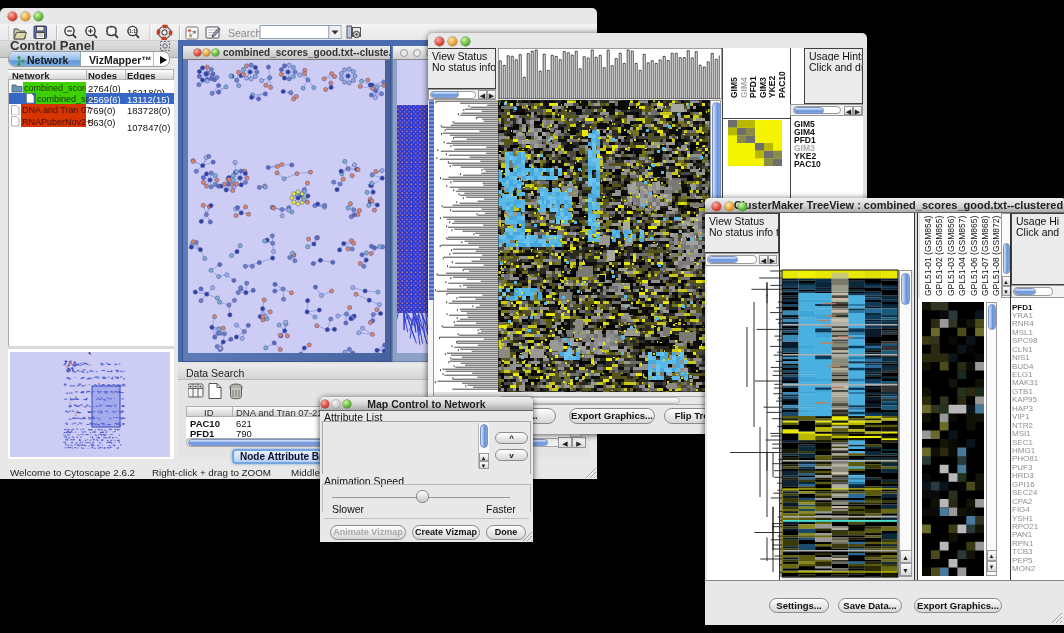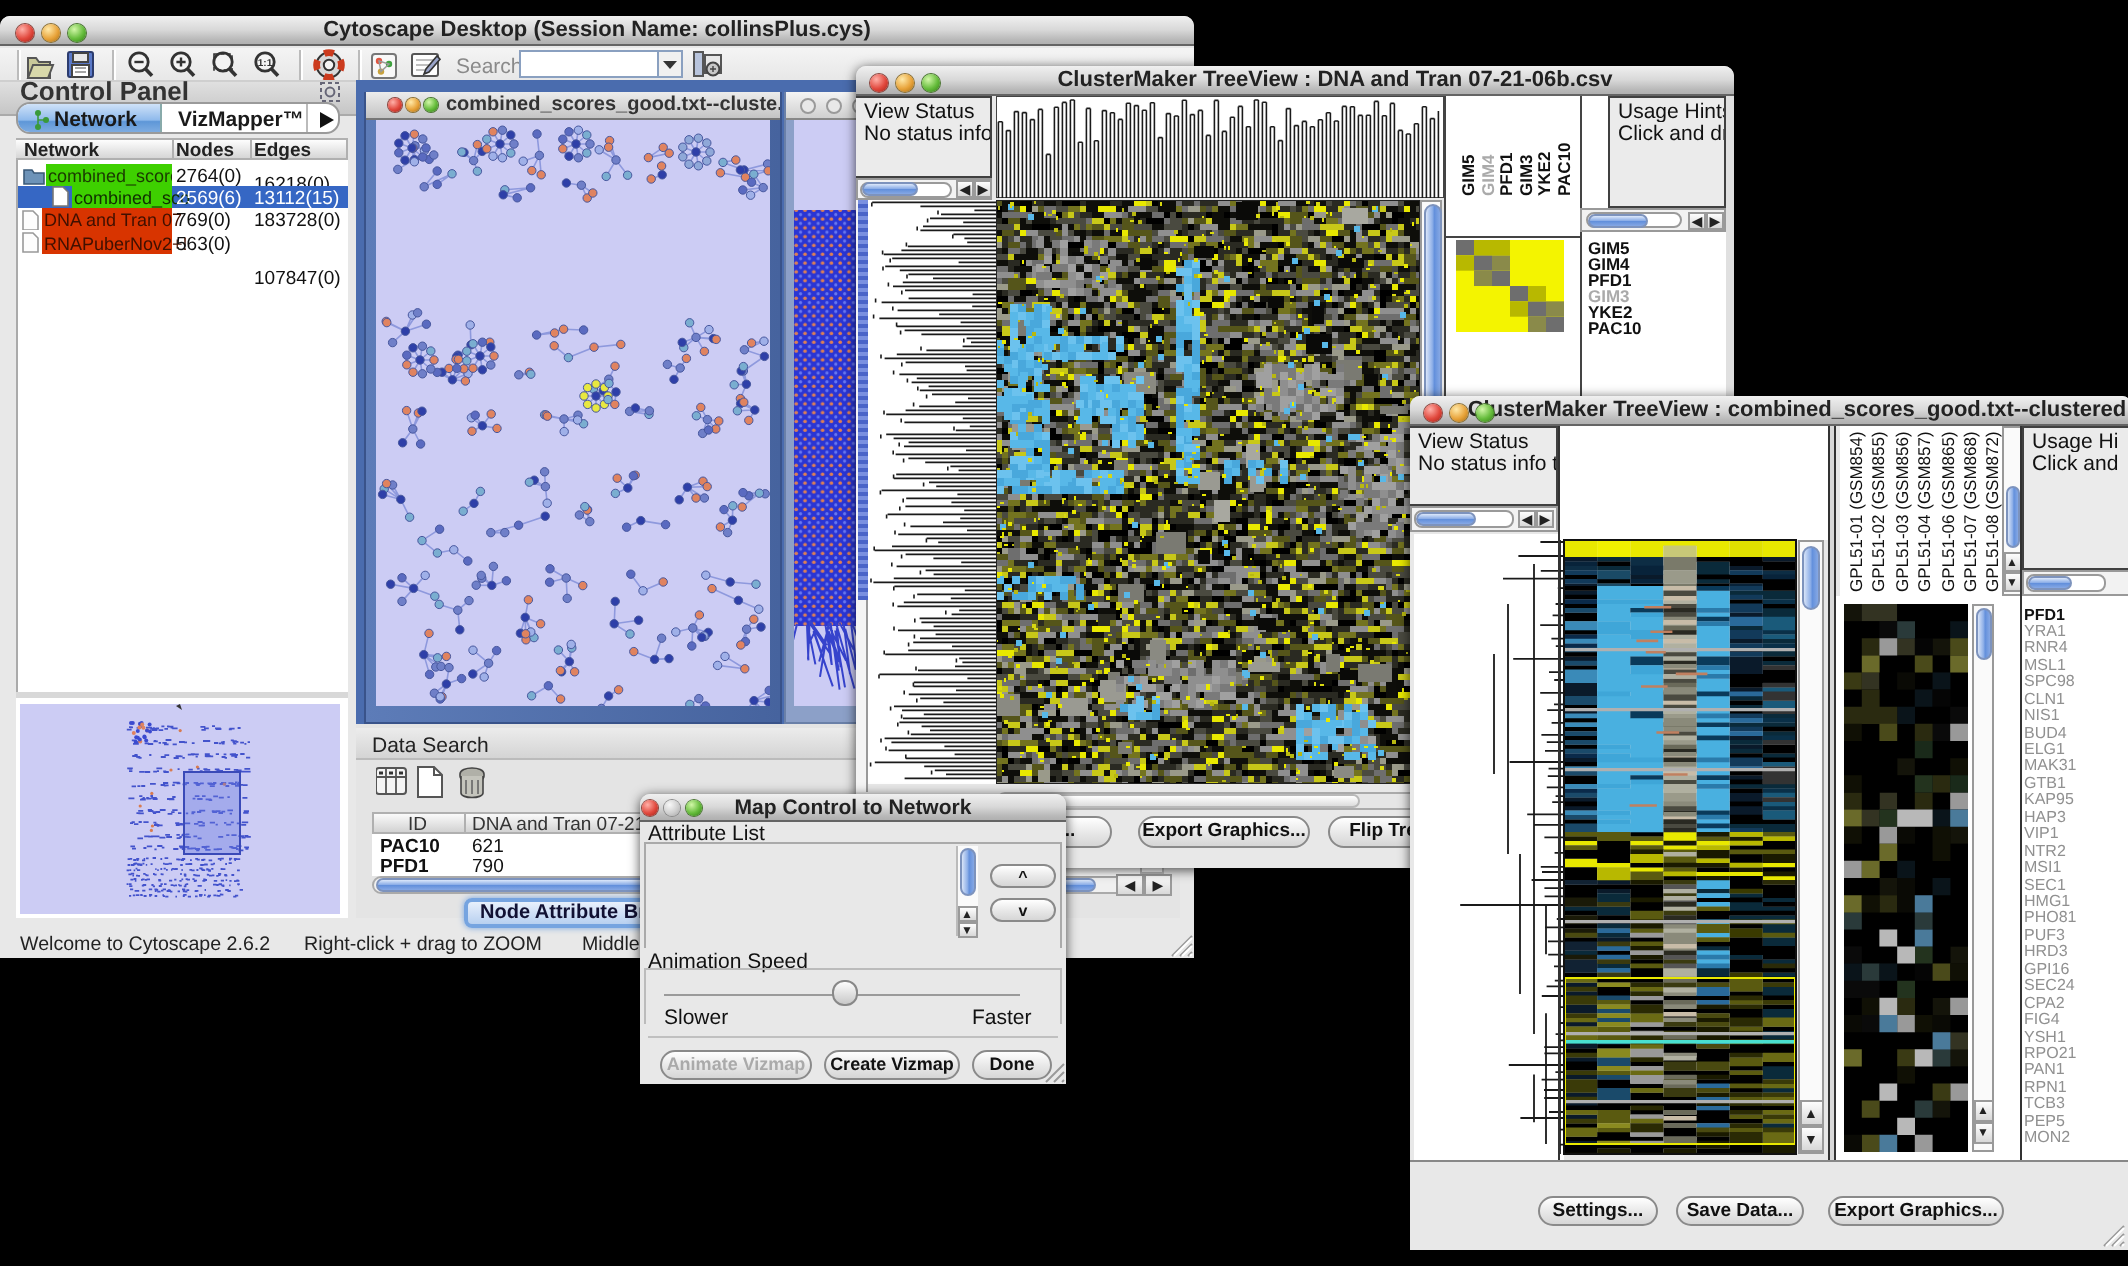--- a/index.html
+++ b/index.html
@@ -24,21 +24,20 @@
  font-size:7px;color:#222;text-align:center}
 .btn{position:absolute;height:17px;border-radius:9px;
  background:linear-gradient(#ffffff,#e9e9e9 50%,#d6d6d6);border:1px solid #8a8a8a;
  font-size:9.5px;font-weight:bold;color:#111;text-align:center;line-height:15px;
  white-space:nowrap;overflow:hidden;font-family:"Liberation Sans",sans-serif}
 .vthumb{position:absolute;left:1px;width:9px;border-radius:5px;
  background:linear-gradient(90deg,#d8e4f8,#8fb0e8 45%,#6390dc 60%,#86a8e4);border:1px solid #7d93bd}
 .glbl{position:absolute;font-size:8px;color:#9a9a9a;line-height:8.44px;white-space:pre}
 </style></head><body>
 <div class="win" style="left:0px;top:8px;width:597px;height:471px">
-    <div class="tbar">Cytoscape Desktop (Session Name: collinsPlus.cys)</div>
     <div class="lt r" style="left:8px;top:3.5px;width:9px;height:9px"></div>
     <div class="lt y" style="left:21px;top:3.5px;width:9px;height:9px"></div>
     <div class="lt g" style="left:34px;top:3.5px;width:9px;height:9px"></div>
     <div class="abs" style="left:0;top:16px;width:597px;height:24px;background:linear-gradient(#f4f4f4,#e2e2e2);border-bottom:1px solid #b4b4b4"></div>
     <svg class="abs" style="left:0px;top:16px" width="597" height="24" viewBox="0 0 597 24">
       <path stroke="#bbb" d="M9 1v15"></path>
       <path stroke="#fff" d="M10 1v15"></path>
       <path stroke="#bbb" d="M56.5 1v15"></path>
       <path stroke="#fff" d="M57.5 1v15"></path>
       <path stroke="#bbb" d="M150 1v15"></path>
@@ -152,21 +151,21 @@
     </svg>
     <div class="abs" style="left:22px;top:97.30000000000001px;font-size:9px;color:#401000">DNA and Tran 07</div>
     <div class="abs" style="left:88px;top:97.30000000000001px;font-size:9.5px;color:#111">769(0)</div>
     <div class="abs" style="left:127px;top:97.30000000000001px;font-size:9.5px;color:#111">183728(0)</div>
     <div class="abs" style="left:21px;top:107.70000000000002px;width:65px;height:11.4px;background:#d83400"></div>
     <svg class="abs" style="left:10px;top:108.20000000000002px" width="10" height="10.5" viewBox="0 0 10 10.5">
       <path d="M1.5 0.5h5l2.5 2.5v7h-7.5z" fill="#fdfdfd" stroke="#999" stroke-width=".8"></path>
     </svg>
     <div class="abs" style="left:22px;top:108.70000000000002px;font-size:9px;color:#401000">RNAPuberNov2+!</div>
     <div class="abs" style="left:88px;top:108.70000000000002px;font-size:9.5px;color:#111">563(0)</div>
-    <div class="abs" style="left:127px;top:126px;font-size:9.5px;color:#111">107847(0)</div>
+    <div class="abs" style="left:127px;top:114px;font-size:9.5px;color:#111">107847(0)</div>
     <div class="abs" style="left:8px;top:338px;width:166px;height:3px;background:#d8d8d8"></div>
     <div class="abs" style="left:8px;top:341px;width:166px;height:110px;background:#fff"></div>
     <div class="abs" style="left:10px;top:344px;width:160px;height:105px;background:#ccccf4"></div>
     <svg class="abs" style="left:8px;top:341px" width="166" height="110" viewBox="0 0 166 110">
       <path stroke="#4353cc" stroke-width="0.9" d="M56.5 14.6h1.4M99.9 15.5h2.8M60.3 14.9h1.1M68.3 15.1h1.1M67.1 15.4h2.1M68.4 15.3h2.6M55.4 15.8h2.4M75.8 14.3h2.9M75.5 14.2h1.2M106.7 15.3h2.6M99.5 15.2h2.9M78.1 15.2h2.7M92.7 15.9h2.2M98.0 14.1h1.5M72.7 14.2h1.5M61.2 14.6h2.3M77.3 14.8h1.4M71.3 16.1h2.3M92.2 14.4h2.5M65.0 14.8h3.0M94.0 15.2h2.4M106.4 15.7h1.5M57.0 14.7h1.5M67.9 16.1h2.8M74.2 15.4h1.8M110.8 15.0h1.5M70.0 15.2h1.5M109.8 21.9h1.4M115.8 22.1h1.2M57.9 21.2h2.3M103.3 21.9h1.1M78.3 23.2h2.1M114.2 22.9h1.0M99.0 22.5h2.1M71.3 22.4h1.2M81.5 22.0h2.9M108.4 21.6h2.0M65.9 23.0h2.7M73.2 22.4h2.2M64.3 22.7h2.1M102.5 22.2h1.0M74.8 21.0h2.9M108.6 22.8h1.6M58.5 22.9h2.9M60.2 22.1h1.1M101.4 22.7h1.3M84.0 22.2h1.5M108.2 21.9h1.4M87.9 22.6h1.4M74.0 23.2h2.3M81.7 22.1h1.2M68.7 21.7h2.2M69.0 21.5h1.1M93.5 21.5h2.8M107.4 21.2h1.5M95.8 21.5h1.3M112.1 22.3h1.9M102.9 22.8h1.4M60.9 21.9h1.8M107.7 28.1h2.3M94.4 28.1h2.5M103.8 28.2h1.4M87.7 28.3h1.4M83.2 29.9h1.2M104.3 29.9h1.2M94.8 29.2h1.0M60.7 29.7h1.5M79.8 29.1h2.7M110.0 28.4h1.0M78.8 30.0h2.6M72.4 29.5h2.5M102.8 29.5h2.0M66.6 28.5h1.1M99.9 28.1h1.6M58.1 29.0h2.8M87.4 28.1h2.0M106.9 28.2h1.1M107.6 28.9h2.9M89.8 29.3h1.1M60.0 29.4h2.1M74.3 28.6h2.3M74.2 28.6h1.3M94.4 29.0h2.9M112.1 28.0h2.2M89.3 28.2h2.1M85.9 28.3h1.7M59.2 28.5h1.6M81.7 29.2h1.6M115.0 29.8h2.1M95.7 29.2h2.9M61.3 29.9h1.5M109.3 29.6h1.3M91.9 36.6h1.4M93.7 35.6h2.0M110.2 36.9h1.2M80.8 35.6h1.0M102.0 36.4h1.5M100.2 36.2h1.9M55.6 35.2h2.8M110.1 36.2h2.7M90.5 35.3h1.3M73.8 37.0h2.6M107.5 37.0h1.4M70.2 35.2h2.6M108.9 35.9h2.2M64.4 37.0h2.7M114.5 36.8h2.8M56.5 36.6h1.7M111.8 36.8h2.7M104.5 35.6h2.6M61.6 36.9h2.7M68.6 36.8h1.9M73.6 36.7h1.5M56.4 35.4h1.7M107.7 37.1h1.6M94.1 35.9h3.0M87.7 37.1h1.2M114.2 35.4h2.9M71.2 35.2h1.9M99.4 35.7h2.2M86.2 35.8h2.2M70.5 36.6h1.0M96.9 44.1h2.5M67.0 42.9h2.9M111.2 43.4h2.3M62.6 44.0h2.0M95.7 42.7h2.4M88.8 42.4h2.3M78.1 43.6h1.3M89.7 42.9h2.7M73.5 42.5h2.6M92.0 42.7h1.9M96.2 43.1h2.6M113.5 43.6h2.3M72.3 43.5h2.2M60.7 44.1h1.5M73.9 43.8h1.3M57.8 44.2h2.2M101.9 43.0h2.8M90.1 43.6h1.8M79.4 42.3h2.4M109.5 43.9h2.8M102.5 42.5h2.6M97.5 43.0h2.1M111.0 42.3h1.3M83.3 43.2h2.1M74.4 43.7h1.9M104.7 44.0h1.9M110.3 43.0h1.3M107.6 43.0h2.5M106.2 42.6h2.6M84.6 42.5h1.9M98.5 42.5h1.7M109.5 42.2h1.3M78.4 42.3h1.4M80.3 42.7h1.9M67.6 49.9h2.8M90.6 50.5h2.7M101.7 49.8h1.0M76.5 50.7h2.7M113.2 49.9h2.5M88.3 50.3h1.4M68.4 50.0h1.1M75.5 50.5h1.8M65.1 50.0h1.3M93.0 49.1h1.8M89.4 49.1h2.3M63.3 50.0h1.1M78.1 49.5h1.7M101.4 49.8h2.5M105.7 49.6h1.2M56.2 50.2h3.0M76.3 50.4h2.6M94.8 50.7h2.9M67.2 49.0h1.3M62.7 50.5h2.1M68.3 50.5h2.5M65.2 50.3h2.5M62.0 50.8h2.9M61.6 49.1h1.6M96.3 51.1h1.8M98.6 49.2h2.4M61.2 57.7h2.7M91.6 56.3h3.0M102.7 56.8h1.9M77.6 57.1h1.7M106.8 57.8h1.2M113.6 57.4h2.7M98.1 57.0h2.5M113.9 56.6h2.6M87.8 57.1h1.9M99.6 56.6h2.7M105.7 56.2h2.8M69.9 57.0h2.2M78.1 56.1h2.7M66.1 56.5h2.6M75.8 57.9h2.4M71.9 56.0h2.9M60.2 57.6h2.0M101.2 57.5h2.3M84.9 57.7h1.2M68.5 57.5h1.6M90.5 57.0h2.1M81.0 57.6h1.7M97.9 56.6h1.5M62.4 56.4h1.2M87.7 57.7h1.4M68.2 57.1h2.4M114.6 57.2h1.6M61.1 56.4h1.5M65.9 56.0h2.1M57.8 62.1h1.6M112.6 63.4h2.5M61.3 62.0h1.6M84.2 62.7h2.9M70.4 63.9h1.2M59.0 63.1h2.2M96.9 62.3h2.6M112.9 62.2h1.5M89.0 62.9h2.2M92.7 63.7h1.8M110.4 62.7h2.2M81.2 63.3h1.1M113.6 62.2h2.5M93.2 62.6h1.2M69.6 63.2h1.3M79.9 63.5h1.9M57.0 62.6h1.6M107.4 62.2h1.5M71.1 63.7h2.2M104.0 62.4h1.2M68.7 62.3h1.5M63.7 62.1h2.6M91.3 63.8h2.8M81.8 63.0h1.6M79.6 62.6h2.1M81.7 63.3h2.8M99.8 63.3h1.1M69.0 63.5h2.7M90.8 62.0h2.5M105.1 63.3h2.5M83.7 69.4h2.8M66.1 69.3h2.3M85.0 68.2h1.7M75.3 69.5h2.7M75.1 69.5h1.6M112.7 69.8h2.1M82.7 68.7h1.6M114.2 68.9h2.0M115.3 69.4h2.1M80.2 68.4h1.7M101.1 69.4h2.5M67.4 69.2h2.9M81.7 69.5h1.2M114.4 69.3h1.5M64.7 69.2h2.1M60.7 70.2h2.8M83.1 68.3h2.7M85.4 69.6h2.0M71.7 69.8h3.0M69.9 69.2h1.8M111.2 69.1h2.8M107.7 68.6h2.6M80.3 70.1h2.0M105.1 68.6h1.6M90.8 70.2h2.0M64.1 69.2h1.7M88.7 69.2h1.9M74.6 68.4h2.4M69.2 75.7h1.1M100.4 75.6h2.6M78.6 75.5h2.6M114.8 75.1h1.1M85.6 75.3h2.7M108.3 75.0h2.1M82.9 75.6h1.8M94.9 74.3h1.9M114.1 74.7h2.4M94.6 75.9h2.7M107.4 74.8h1.6M98.8 75.7h2.7M57.2 74.2h2.3M111.2 76.2h2.5M81.5 74.2h2.3M108.2 75.0h2.4M110.1 74.1h2.6M72.9 74.8h1.3M87.4 75.2h2.6M65.4 74.2h2.7M92.8 74.5h2.8M63.7 75.0h1.5M70.6 74.0h2.6M110.0 75.5h1.3M81.9 74.8h2.2M94.0 74.9h1.5M106.6 74.4h1.8M84.5 74.5h2.1M90.1 76.2h1.6M114.7 75.4h1.5M89.5 75.5h2.5M58.0 75.3h2.0M106.5 80.3h1.6M89.6 80.4h1.4M90.4 80.8h1.5M92.6 81.0h1.4M106.5 80.8h1.0M80.1 80.7h1.5M60.1 80.4h1.5M65.0 80.2h1.3M110.4 80.6h1.7M102.3 80.3h1.6M82.5 81.0h1.5M74.3 80.1h1.8M63.0 81.2h1.6M96.3 81.2h1.8M100.9 80.4h1.6M55.8 80.6h1.2M93.4 80.8h1.3M101.9 81.1h0.8M68.3 80.0h1.7M87.0 81.1h0.9M58.6 81.0h1.7M72.2 80.5h0.9M108.9 80.4h1.2M60.5 81.1h0.8M80.9 80.8h1.5M108.9 80.5h1.5M63.8 80.5h0.8M82.9 80.5h1.7M56.9 80.4h1.2M109.2 81.0h0.8M94.1 83.3h1.8M75.4 83.1h0.9M62.0 83.6h1.2M92.8 83.4h1.4M56.2 83.5h1.0M62.2 83.3h0.8M98.6 82.8h0.9M104.6 83.0h0.9M106.3 82.6h1.6M63.2 82.8h1.0M64.9 83.4h0.7M55.8 83.5h1.0M73.5 82.8h0.8M97.3 83.2h1.5M82.1 83.5h1.3M61.2 83.2h1.7M57.5 83.5h1.7M84.7 83.1h1.8M58.5 83.2h1.1M94.1 83.2h1.7M59.2 82.7h1.4M58.7 82.9h1.4M86.3 83.0h1.8M85.2 83.1h1.4M60.7 83.4h1.6M92.1 83.5h1.5M67.3 83.1h1.0M74.3 83.1h1.2M60.4 83.1h1.4M76.3 82.8h1.7M58.8 86.2h0.8M60.5 86.1h1.6M86.7 85.9h1.3M73.8 85.3h1.1M92.9 86.1h1.7M96.1 86.4h1.4M75.0 85.9h0.9M92.4 85.5h0.8M103.2 85.6h1.5M87.7 86.2h1.6M110.5 86.2h1.4M91.6 85.2h1.7M102.3 85.5h0.9M95.1 85.6h1.1M55.3 86.2h1.3M77.8 85.4h1.4M56.7 86.1h0.9M78.9 85.6h1.1M96.1 86.1h1.3M59.8 85.3h0.9M90.2 86.0h1.0M92.7 85.8h1.2M70.6 86.1h0.8M79.5 85.5h1.4M82.7 86.0h0.7M77.5 85.9h0.7M72.2 85.5h0.9M69.6 85.6h0.7M97.6 85.4h1.1M95.1 85.8h1.6M101.0 87.9h1.6M57.4 87.8h1.7M104.1 88.5h1.3M95.4 88.3h0.8M56.2 88.2h1.6M90.2 88.8h1.7M60.0 88.8h1.0M88.6 88.4h1.1M72.7 88.2h1.1M64.6 88.4h0.8M84.1 88.9h1.1M96.5 88.8h1.6M68.5 88.0h0.9M89.3 88.7h1.4M65.1 88.7h1.2M98.0 88.7h1.2M107.7 88.5h1.4M90.6 88.8h1.4M63.6 87.9h1.2M72.3 88.1h0.8M83.9 88.2h1.2M58.2 88.8h0.8M104.3 88.8h1.4M83.9 88.4h1.3M100.1 88.9h1.2M101.2 88.6h1.1M82.1 88.0h0.8M60.9 88.9h1.1M95.7 88.4h0.9M69.1 88.3h1.2M84.8 90.6h1.1M71.1 90.9h1.1M89.1 91.3h1.4M58.8 90.5h1.4M71.2 91.3h1.4M106.7 91.4h1.1M88.2 90.6h1.1M110.2 91.2h1.1M88.9 91.5h1.0M76.5 91.3h1.6M93.2 91.4h1.5M94.1 91.0h1.4M79.1 90.8h1.1M65.3 90.7h1.7M82.7 90.7h0.9M59.4 91.4h0.8M98.9 91.4h1.7M57.2 90.8h1.5M62.5 90.9h0.9M102.4 91.3h1.6M64.4 90.9h1.2M93.6 90.7h1.2M71.2 91.3h1.2M85.4 90.8h1.6M81.7 91.4h1.1M109.0 91.6h1.2M71.1 90.9h1.3M110.1 91.4h1.6M62.9 90.7h1.4M104.8 91.1h0.8M103.2 94.0h1.0M98.5 93.3h1.7M63.4 93.5h1.7M67.7 93.5h1.1M56.5 93.1h1.3M68.4 94.2h1.1M56.6 94.1h1.6M92.0 93.9h0.9M71.4 94.0h1.5M62.9 93.8h1.2M55.3 93.1h1.0M102.6 93.7h1.5M85.1 93.1h1.0M72.2 93.1h1.2M100.3 93.5h0.8M106.6 93.7h0.7M84.4 93.3h0.9M79.5 93.7h1.0M78.7 93.8h0.8M110.6 93.1h1.3M83.9 94.2h1.3M77.3 93.6h1.4M110.9 93.3h0.7M99.9 93.4h1.5M90.8 93.9h1.5M74.0 93.1h1.3M101.4 93.2h1.6M81.5 93.8h1.4M101.3 93.1h1.6M81.1 93.4h0.7M66.4 95.7h1.7M84.4 96.8h1.3M69.4 96.5h0.9M75.3 96.5h1.7M73.9 95.7h1.1M105.7 96.5h1.7M77.0 96.8h1.2M83.4 96.7h1.3M100.7 96.5h0.8M89.3 96.6h1.3M73.3 95.7h1.4M72.5 96.3h1.2M94.3 96.0h0.7M104.6 96.0h1.8M70.6 96.8h1.7M59.3 96.4h1.1M100.7 96.4h1.7M63.1 96.3h1.6M57.0 95.7h1.6M75.9 96.1h1.3M89.5 96.4h1.7M76.2 96.5h1.3M85.2 96.1h1.4M69.2 95.7h1.5M83.4 96.1h1.3M69.9 95.9h1.2M111.8 95.9h1.7M83.0 95.7h1.6M80.8 96.7h1.2M60.0 96.4h1.6M73.2 98.6h0.8M85.9 99.3h1.6M95.6 99.3h1.4M100.2 98.8h0.8M66.5 98.4h1.6M56.5 98.9h1.1M100.8 98.9h1.4M59.9 98.6h1.8M96.0 98.8h1.5M101.9 98.3h1.8M91.6 98.7h1.4M74.6 99.3h1.6M91.5 98.4h1.8M79.7 99.3h0.8M62.1 98.4h0.9M73.4 99.1h1.1M108.6 99.3h1.6M69.3 99.0h1.3M62.1 98.6h1.3M83.6 98.4h1.7M63.8 99.0h1.5M89.5 99.2h1.3M102.0 98.2h0.8M91.6 98.9h1.4M98.7 98.7h1.4M83.4 99.0h1.0M109.5 98.8h1.6M94.0 98.6h0.8M58.4 98.7h1.2M66.6 98.9h1.0"></path>
       <circle cx="64.2" cy="19.3" r="1" fill="#3a4ad0"></circle>
       <circle cx="66.8" cy="13.3" r="1" fill="#3a4ad0"></circle>
       <circle cx="62.1" cy="13.1" r="1" fill="#e0835f"></circle>
       <circle cx="61.7" cy="14.7" r="1" fill="#e0835f"></circle>
       <circle cx="58.4" cy="12.5" r="1" fill="#3a4ad0"></circle>
@@ -645,21 +644,20 @@
     <div class="abs" style="left:236px;top:420px;font-size:9.5px;color:#111">790</div>
     <div class="abs" style="left:186px;top:430px;width:380px;height:9px;background:#f0f0f0;border:1px solid #aaa;border-radius:5px"></div>
     <div class="pill" style="left:188px;top:431px;width:360px"></div>
     <div class="arrbox" style="left:558px;top:429px;width:14px;height:11px;line-height:11px">◀</div>
     <div class="arrbox" style="left:572px;top:429px;width:14px;height:11px;line-height:11px">▶</div>
     <div class="abs" style="left:570px;top:398px;width:12px;height:31px;background:#fafafa;border:1px solid #bbb"></div>
     <div class="abs" style="left:232px;top:441px;width:130px;height:15px;border-radius:4px;background:linear-gradient(#e8f0fc,#b8d0f0);border:2px solid #76a4e0;box-shadow:0 0 3px #76a4e0"></div>
     <div class="abs" style="left:240px;top:443px;font-size:10px;font-weight:bold;color:#113">Node Attribute Brows</div>
   </div>
 <div class="win" style="left:428px;top:33px;width:439px;height:401px">
-    <div class="tbar" style="padding-left:40px">ClusterMaker TreeView : DNA and Tran 07-21-06b.csv</div>
     <div class="lt r" style="left:7px;top:3.5px;width:9px;height:9px"></div>
     <div class="lt y" style="left:20px;top:3.5px;width:9px;height:9px"></div>
     <div class="lt g" style="left:33px;top:3.5px;width:9px;height:9px"></div>
     <div class="abs" style="left:294px;top:15px;width:141px;height:386px;background:#fff"></div>
     <div class="abs" style="left:435px;top:15px;width:4px;height:386px;background:#e0e0e0"></div>
     <div class="pane" style="left:0px;top:15px;width:68px;height:41px;border-left:none">
       <div class="t">View Status</div>
       <div class="t" style="padding-top:1px">No status info f</div>
     </div>
     <div class="abs" style="left:0px;top:56px;width:68px;height:11px;background:#f2f2f2;border:1px solid #999"></div>

